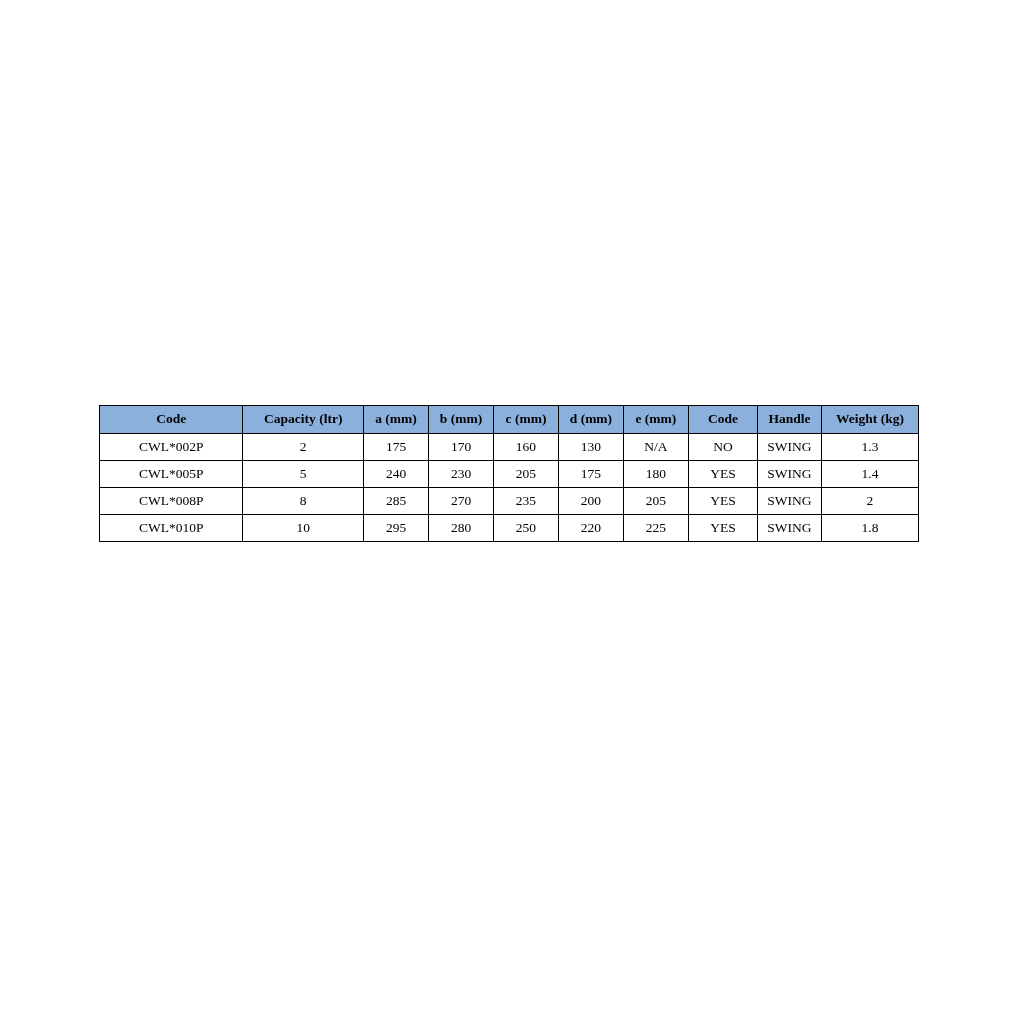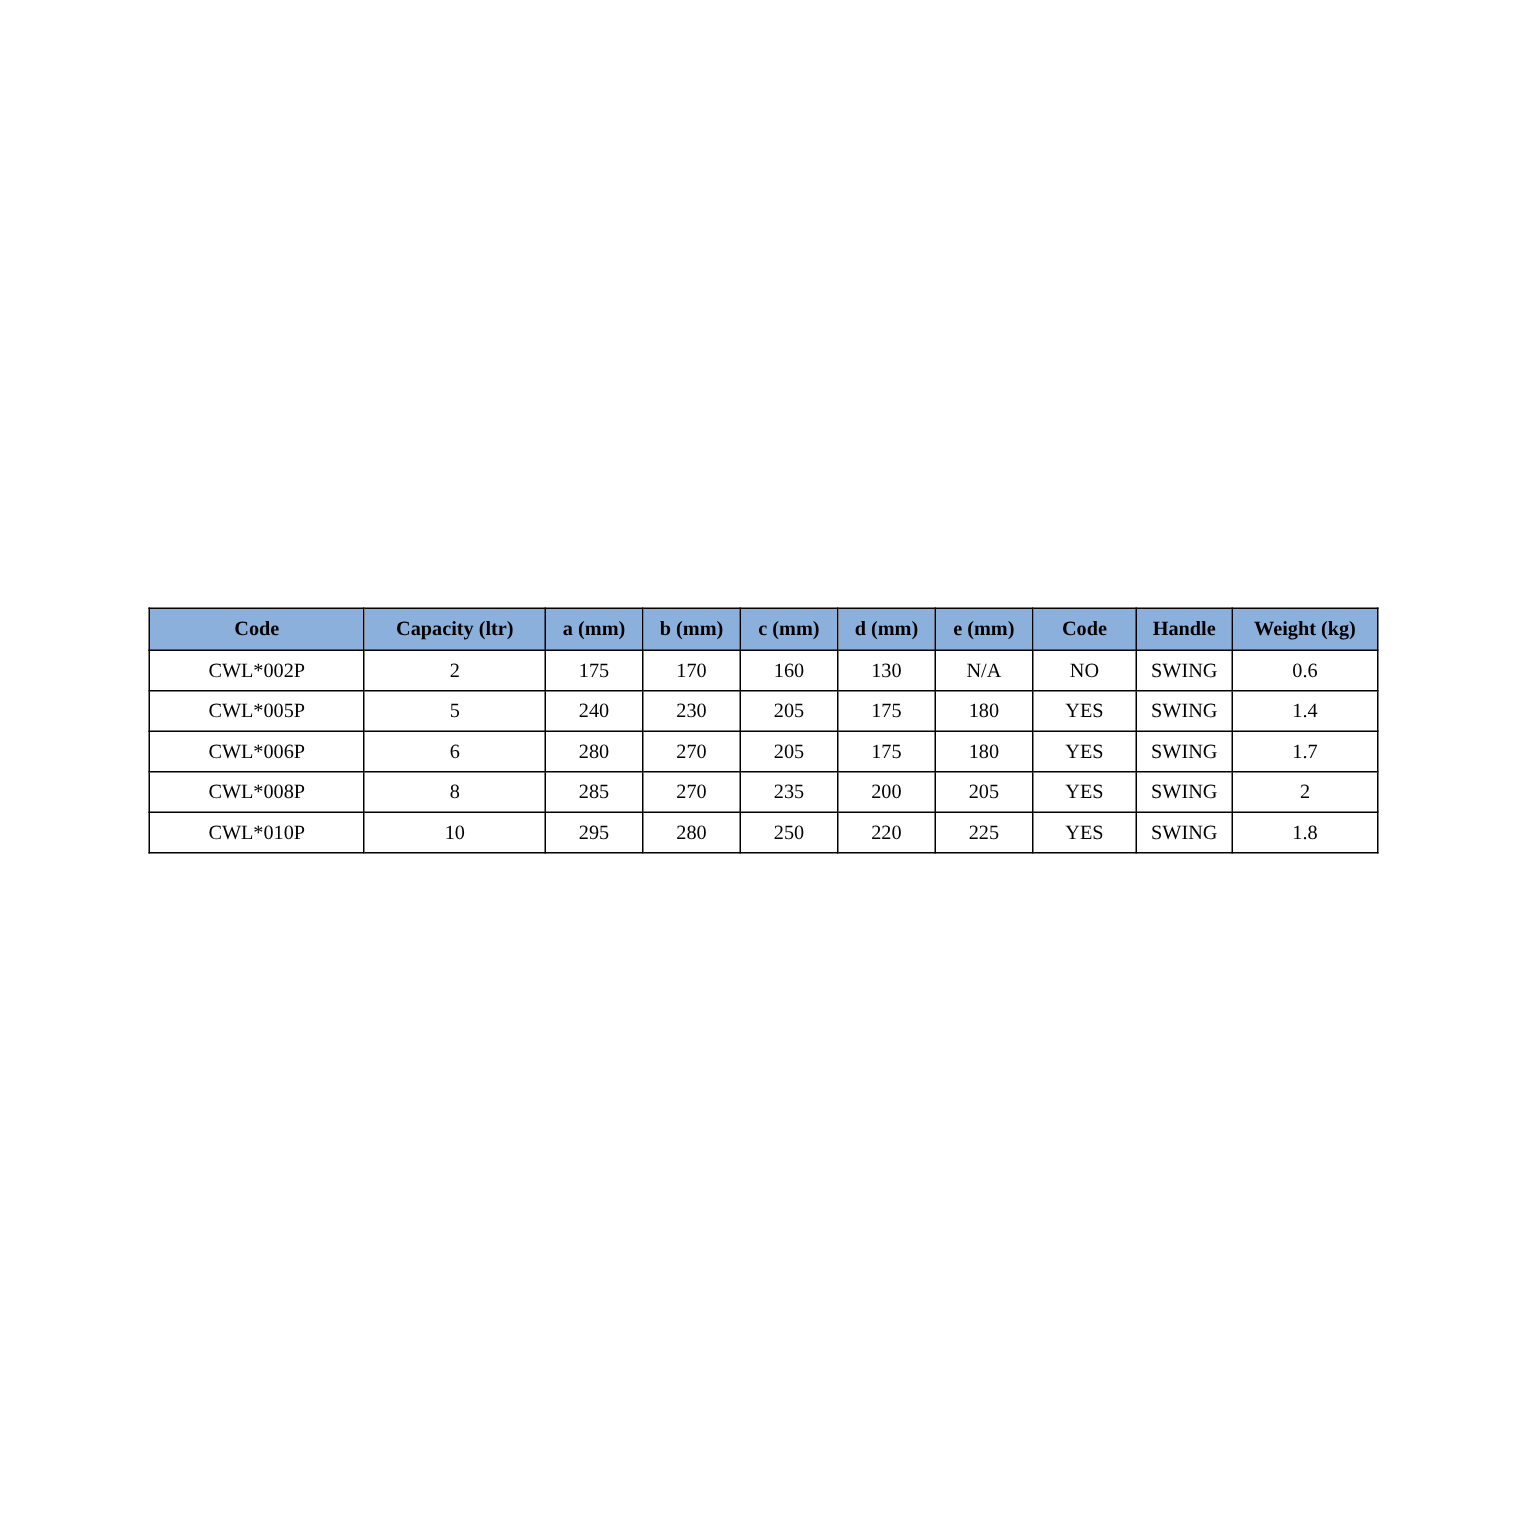--- a/index.html
+++ b/index.html
@@ -95,45 +95,33 @@
       <tr>
         <td>CWL*002P</td>
         <td>2</td>
         <td>175</td>
         <td>170</td>
         <td>160</td>
         <td>130</td>
         <td>N/A</td>
         <td>NO</td>
         <td>SWING</td>
-        <td>0.6</td>
+        <td>1.3</td>
       </tr>
       <tr>
         <td>CWL*005P</td>
         <td>5</td>
         <td>240</td>
         <td>230</td>
         <td>205</td>
         <td>175</td>
         <td>180</td>
         <td>YES</td>
         <td>SWING</td>
         <td>1.4</td>
-      </tr>
-      <tr>
-        <td>CWL*006P</td>
-        <td>6</td>
-        <td>280</td>
-        <td>270</td>
-        <td>205</td>
-        <td>175</td>
-        <td>180</td>
-        <td>YES</td>
-        <td>SWING</td>
-        <td>1.7</td>
       </tr>
       <tr>
         <td>CWL*008P</td>
         <td>8</td>
         <td>285</td>
         <td>270</td>
         <td>235</td>
         <td>200</td>
         <td>205</td>
         <td>YES</td>

